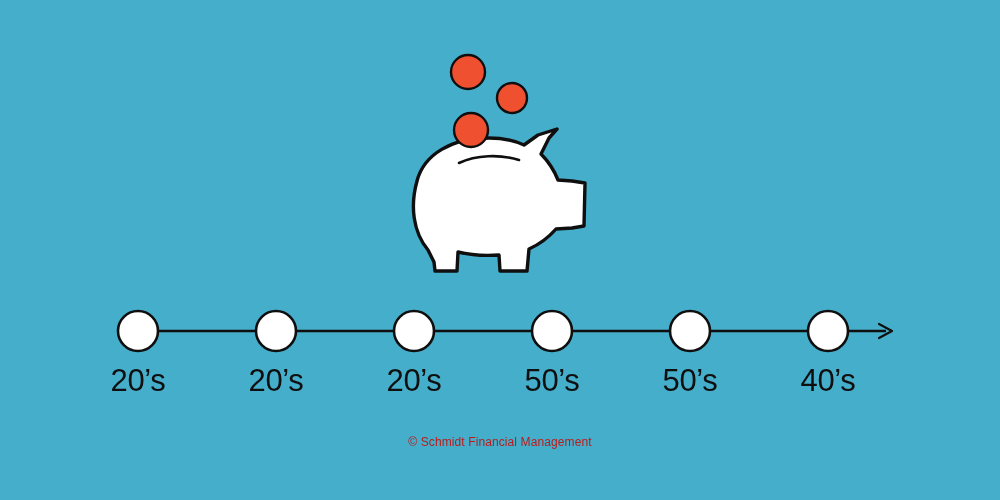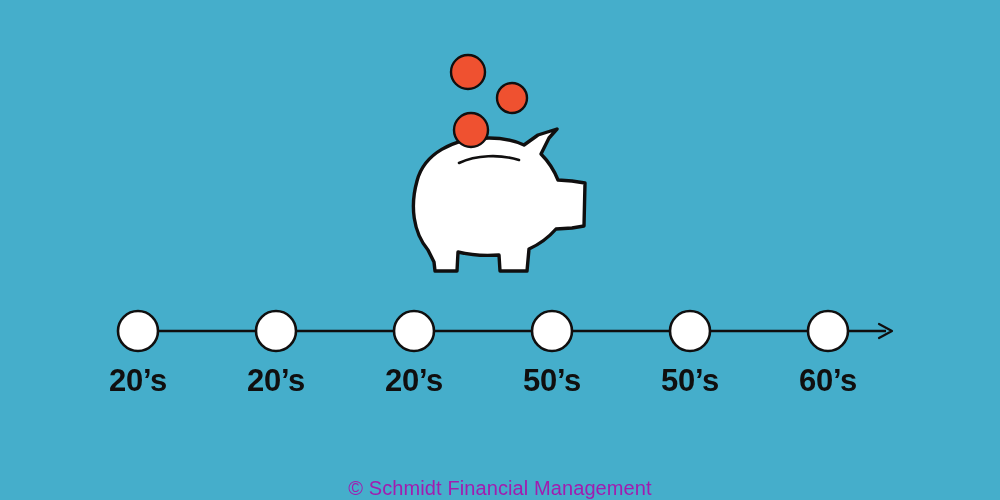--- a/index.html
+++ b/index.html
@@ -25,37 +25,37 @@
     inset: 0;
     display: block;
   }
   .tl-label {
     position: absolute;
     top: 362px;
     width: 140px;
     text-align: center;
     font-family: "Liberation Sans", sans-serif;
     font-size: 31px;
-    font-weight: bold;
+    font-weight: normal;
     color: #100f0f;
     letter-spacing: -0.3px;
     line-height: 38px;
     white-space: nowrap;
     user-select: none;
   }
   #footer-credit {
     position: absolute;
     left: 0;
     right: 0;
-    top: 477px;
+    top: 435px;
     text-align: center;
     font-family: "Liberation Sans", sans-serif;
-    font-size: 20px;
+    font-size: 12px;
     font-weight: 400;
-    color: #a21caf;
+    color: #b91c1c;
     letter-spacing: 0.1px;
     white-space: nowrap;
     user-select: none;
   }
 </style>
 </head>
 <body>
 
 <div id="stage">
 
@@ -99,17 +99,17 @@
       <circle cx="690" cy="331" r="20" fill="#ffffff" stroke="#100f0f" stroke-width="2.6"></circle>
       <circle cx="828" cy="331" r="20" fill="#ffffff" stroke="#100f0f" stroke-width="2.6"></circle>
     </g>
   </svg>
 
   <div class="tl-label" style="left:68px">20’s</div>
   <div class="tl-label" style="left:206px">20’s</div>
   <div class="tl-label" style="left:344px">20’s</div>
   <div class="tl-label" style="left:482px">50’s</div>
   <div class="tl-label" style="left:620px">50’s</div>
-  <div class="tl-label" style="left:758px">60’s</div>
+  <div class="tl-label" style="left:758px">40’s</div>
 
   <div id="footer-credit">© Schmidt Financial Management</div>
 
 </div>
 
 </body></html>

